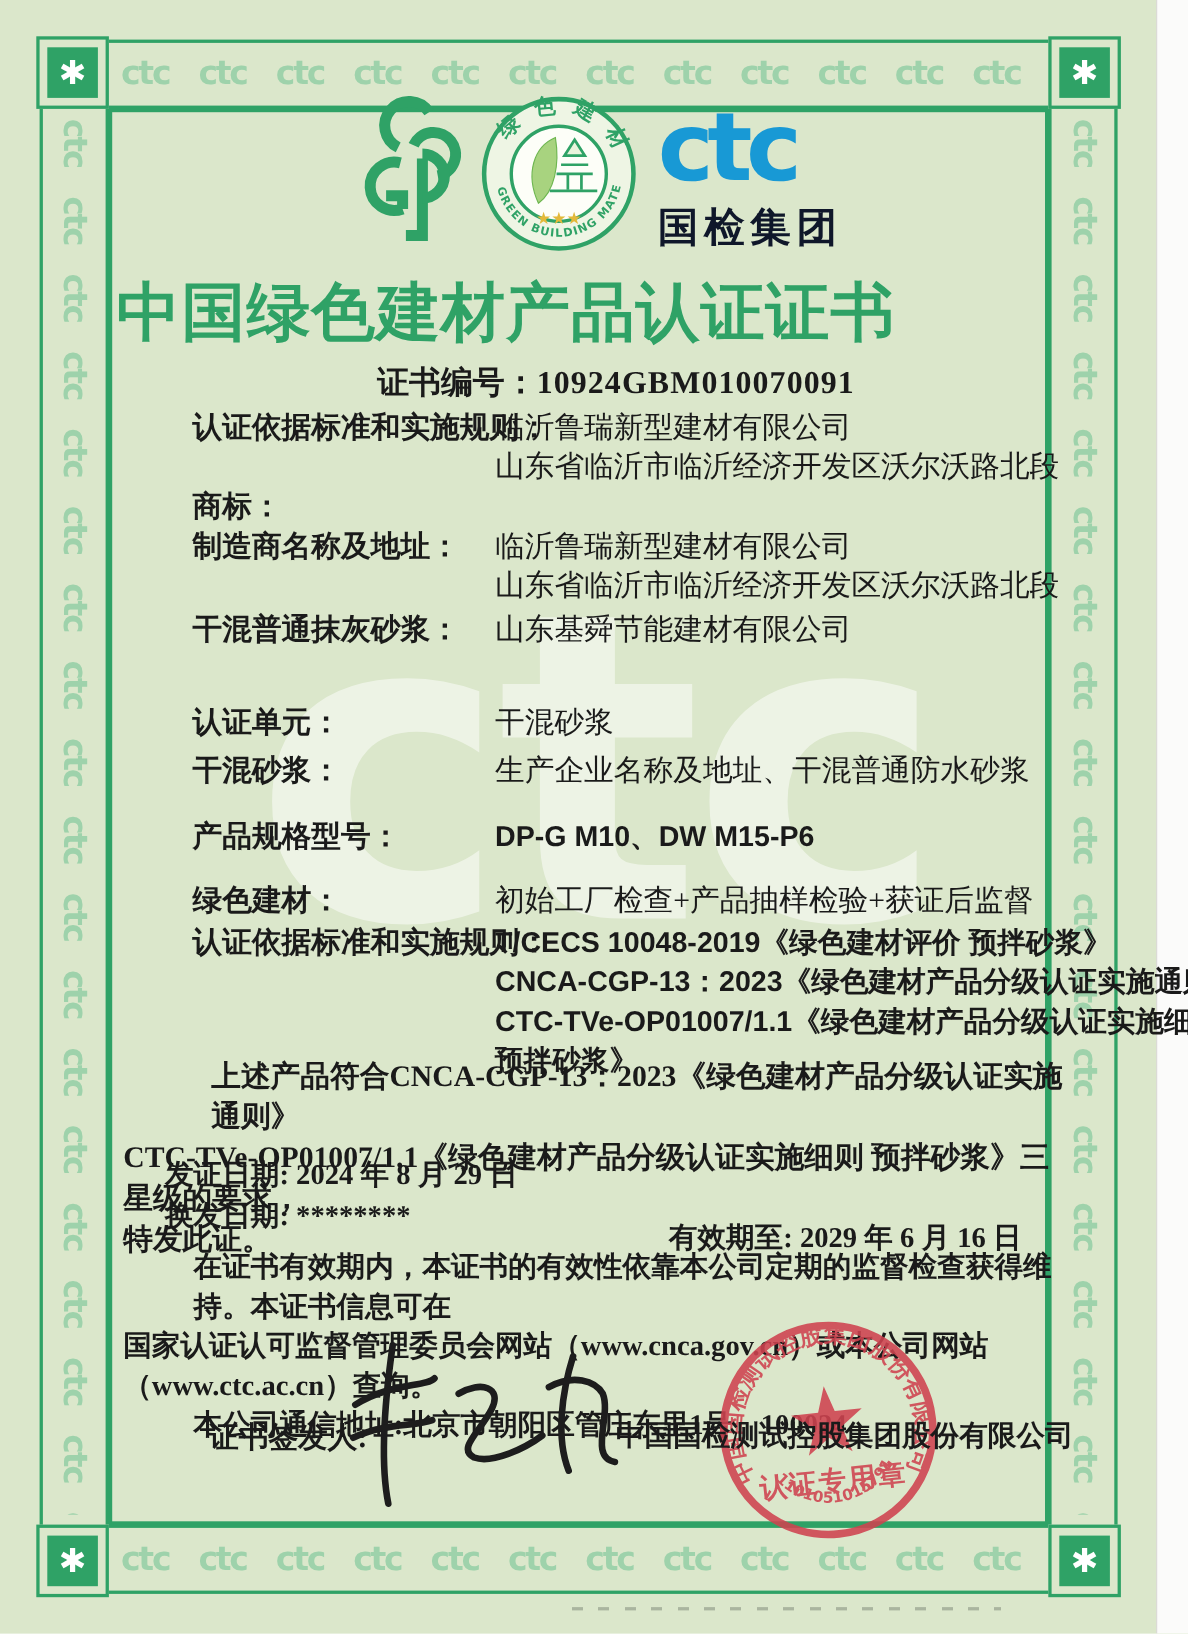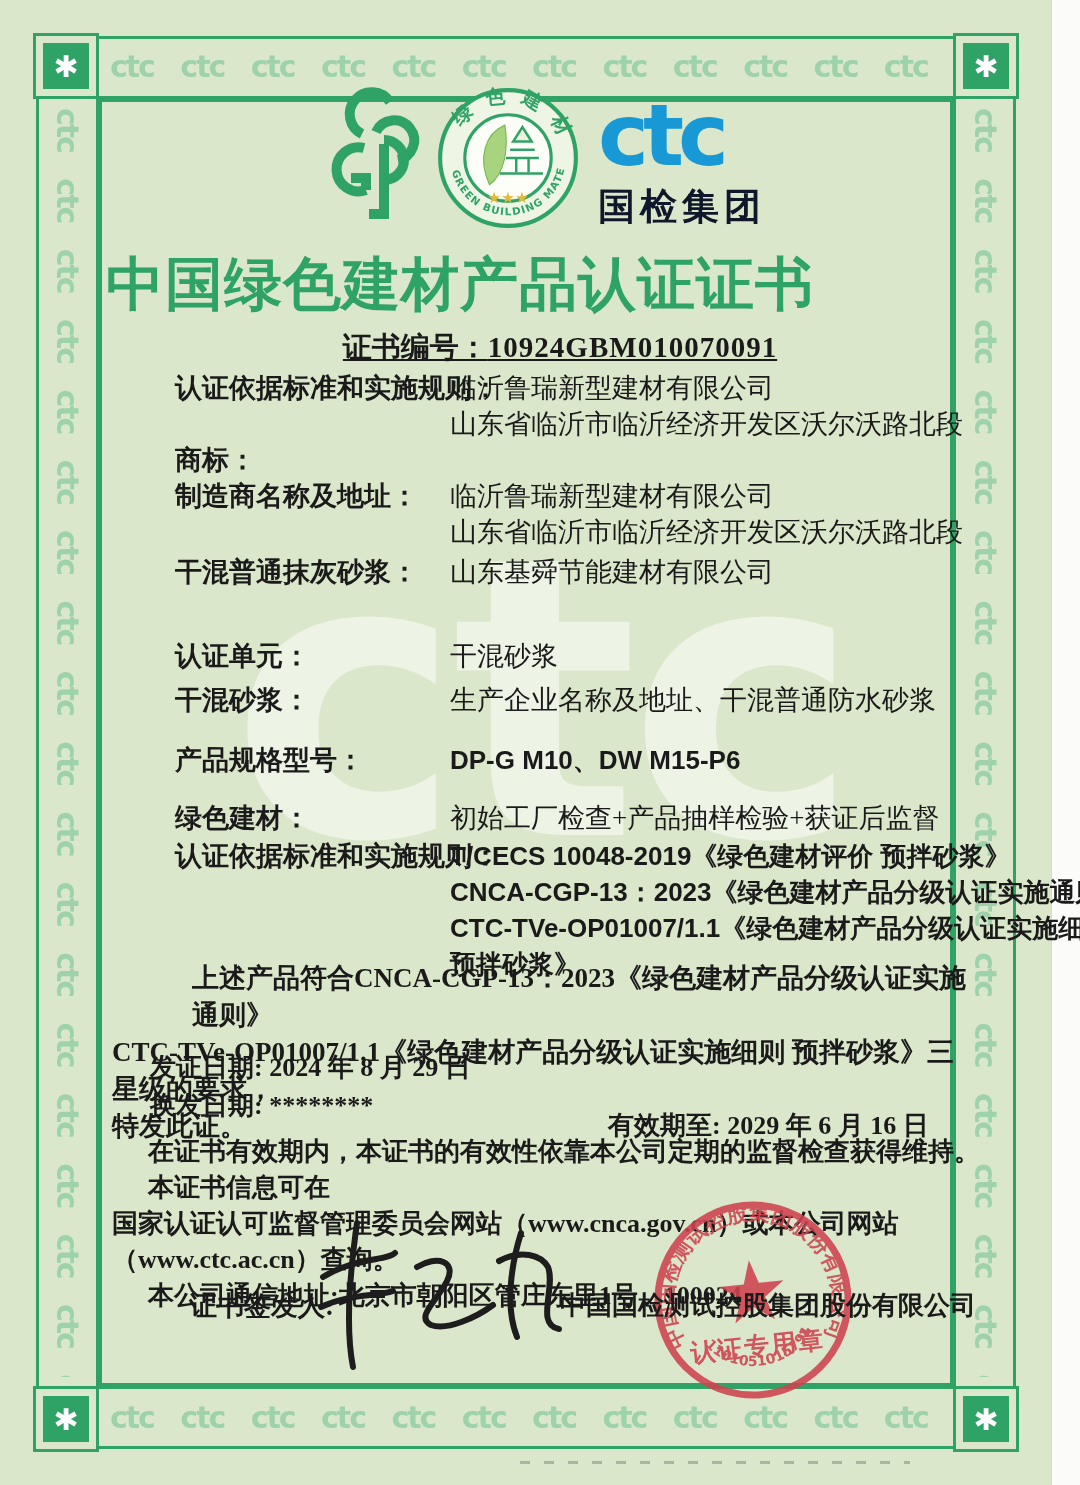--- a/index.html
+++ b/index.html
@@ -40,35 +40,35 @@
   .ctc-logo{position:absolute;left:598px;top:92px;width:210px;}
   .ctc-word{font-family:"DejaVu Sans",sans-serif;font-weight:bold;font-size:86px;line-height:86px;
         color:#1899d5;letter-spacing:-6px;}
   .ctc-sub{font-family:"DejaVu Sans",sans-serif;font-weight:bold;font-size:37px;letter-spacing:5px;
         color:#0f172a;margin-top:4px;}
 
   
   .title{position:absolute;left:0;top:246px;width:920px;text-align:center;
         font-weight:bold;font-size:58px;color:#2fa266;letter-spacing:1px;}
   .cert-no{position:absolute;left:60px;top:328px;width:1000px;text-align:center;
-        font-weight:bold;font-size:29px;text-decoration:underline;}
+        font-weight:bold;font-size:29px;}
   .cert-no .num{font-family:"Liberation Serif",serif;letter-spacing:1px;}
 
   
   .row{position:absolute;left:0;width:1052px;}
   .row .lbl{position:absolute;left:175px;top:0;font-weight:bold;font-size:27px;white-space:nowrap;}
   .row .vals{position:absolute;left:450px;top:0;font-size:27px;line-height:36px;white-space:nowrap;}
   .vals .latin{font-family:"Liberation Sans",sans-serif;font-weight:bold;font-size:26px;}
 
   
   .statement{position:absolute;left:112px;top:960px;width:860px;font-size:27px;font-weight:bold;line-height:37px;}
   .statement .indent{margin-left:80px;}
   .date-line{position:absolute;white-space:nowrap;font-size:26px;font-weight:bold;}
   .notice{position:absolute;left:112px;top:1134px;width:870px;font-size:26px;font-weight:bold;line-height:36px;}
-  .notice .indent{margin-left:36px;}
+  .notice .indent{margin-left:64px;}
 
   
   .sign-label{position:absolute;left:190px;top:1288px;font-size:27px;font-weight:bold;white-space:nowrap;}
   .signature-svg{position:absolute;left:295px;top:1205px;}
   .issuer-name{position:absolute;left:560px;top:1288px;font-size:26px;font-weight:bold;
         white-space:nowrap;z-index:4;}
 
   
   .seal{position:absolute;left:643px;top:1190px;z-index:3;transform:rotate(-6deg);}
 

